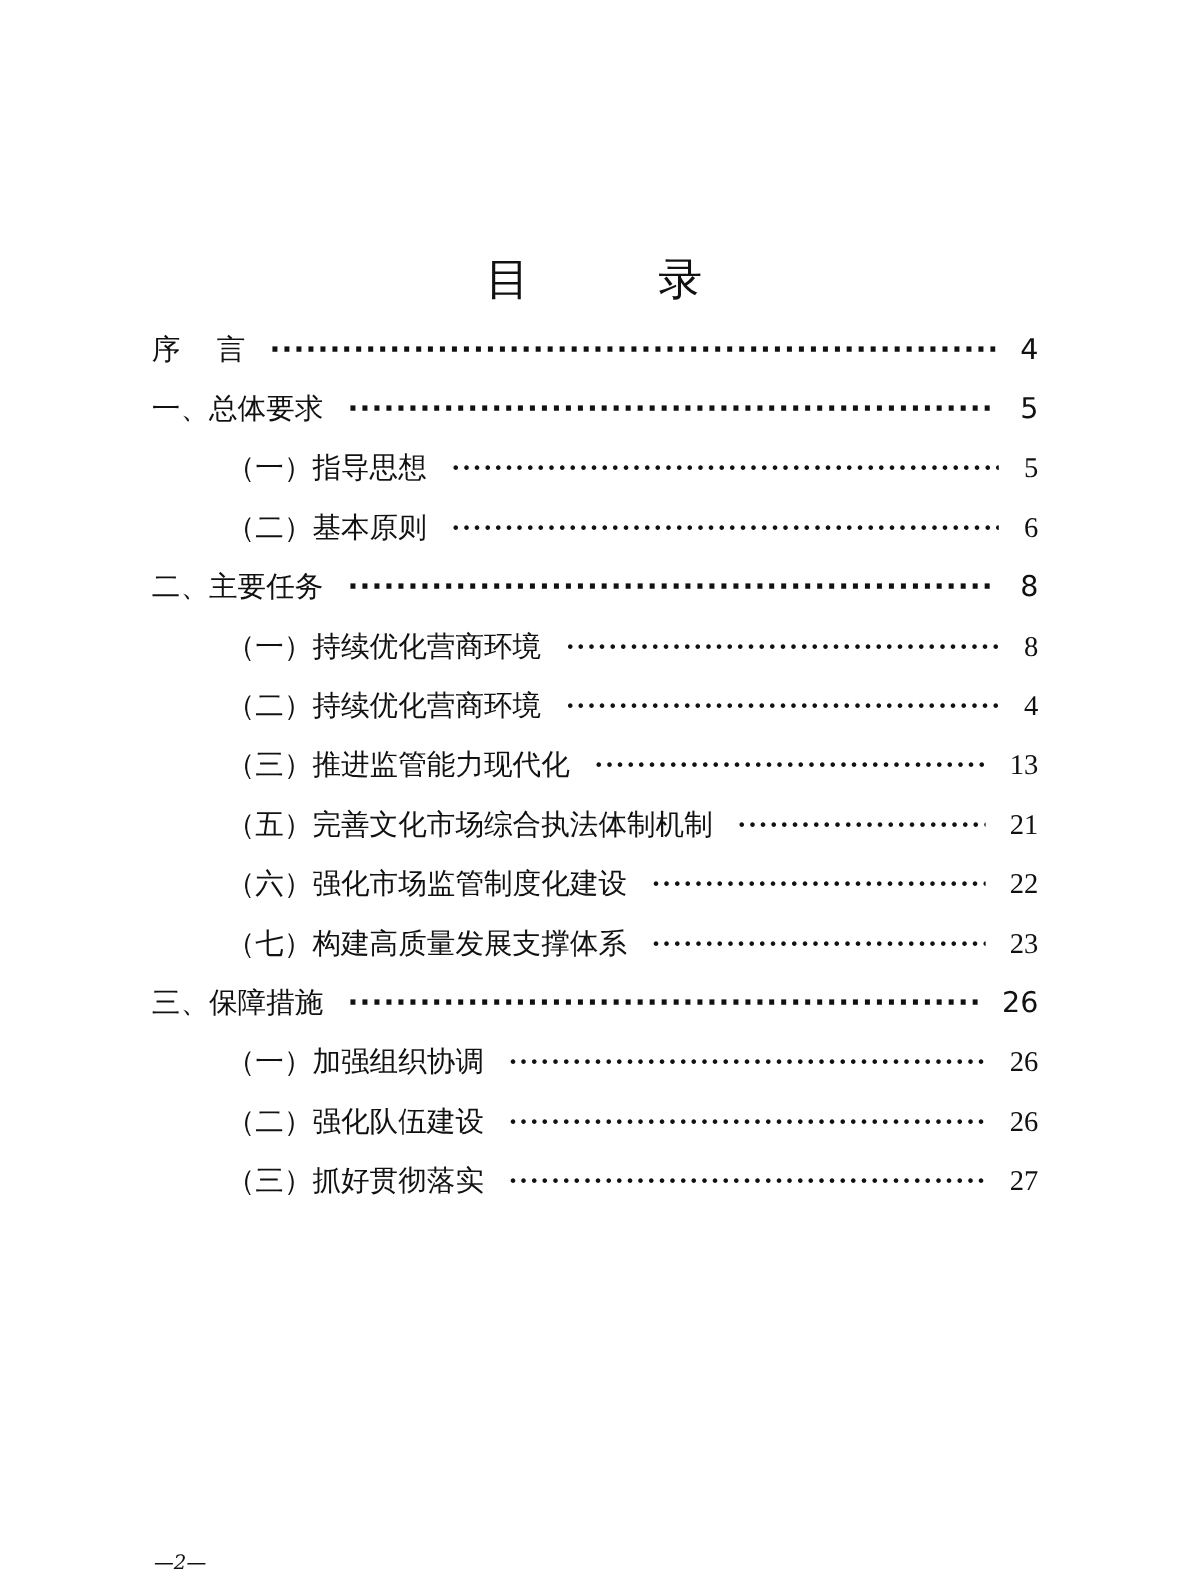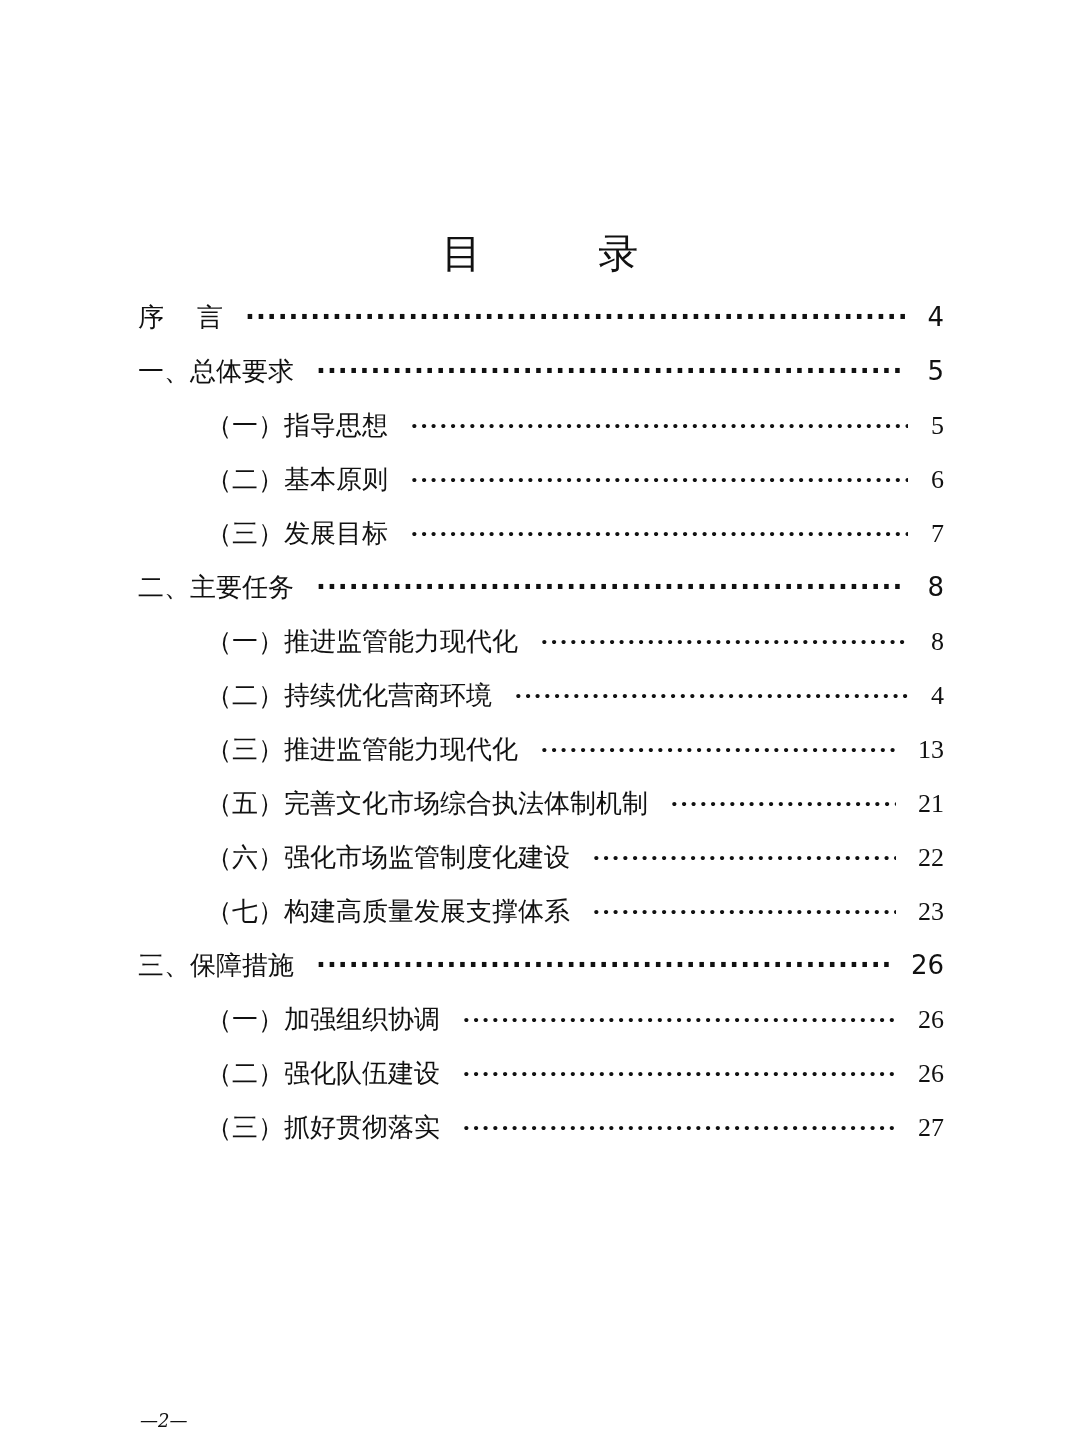--- a/index.html
+++ b/index.html
@@ -35,32 +35,27 @@
   <div class="row l2">
       <span class="label">（一）指导思想</span>
       <span class="dots"></span>
       <span class="page">5</span>
     </div>
   <div class="row l2">
       <span class="label">（二）基本原则</span>
       <span class="dots"></span>
       <span class="page">6</span>
     </div>
-  <div class="row l2">
-      <span class="label">（三）发展目标</span>
-      <span class="dots"></span>
-      <span class="page">7</span>
-    </div>
   <div class="row l1">
       <span class="label">二、主要任务</span>
       <span class="dots"></span>
       <span class="page">8</span>
     </div>
   <div class="row l2">
-      <span class="label">（一）推进监管能力现代化</span>
+      <span class="label">（一）持续优化营商环境</span>
       <span class="dots"></span>
       <span class="page">8</span>
     </div>
   <div class="row l2">
       <span class="label">（二）持续优化营商环境</span>
       <span class="dots"></span>
       <span class="page">4</span>
     </div>
   <div class="row l2">
       <span class="label">（三）推进监管能力现代化</span>

